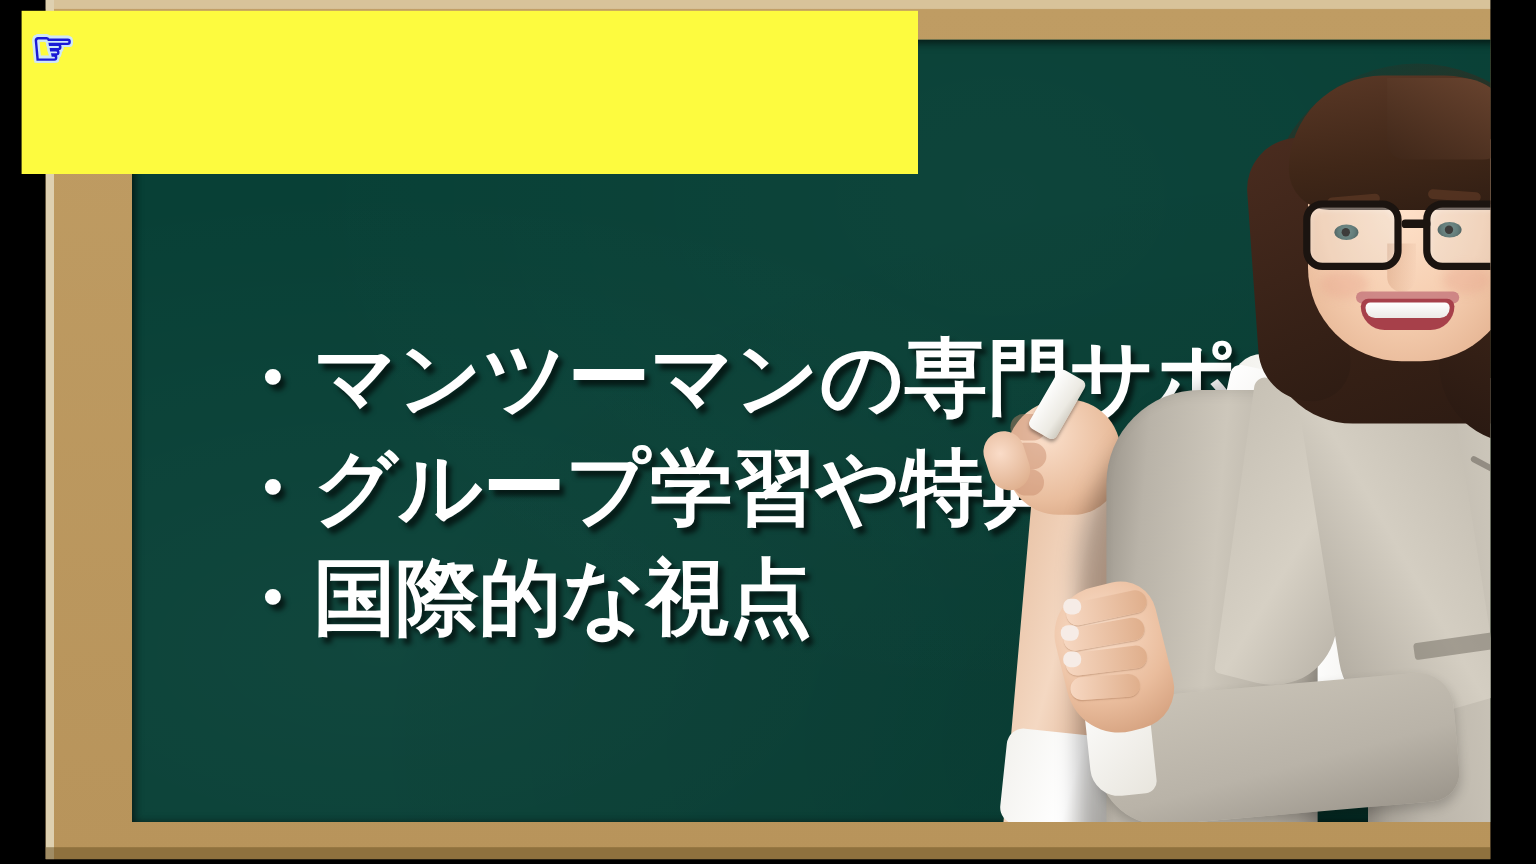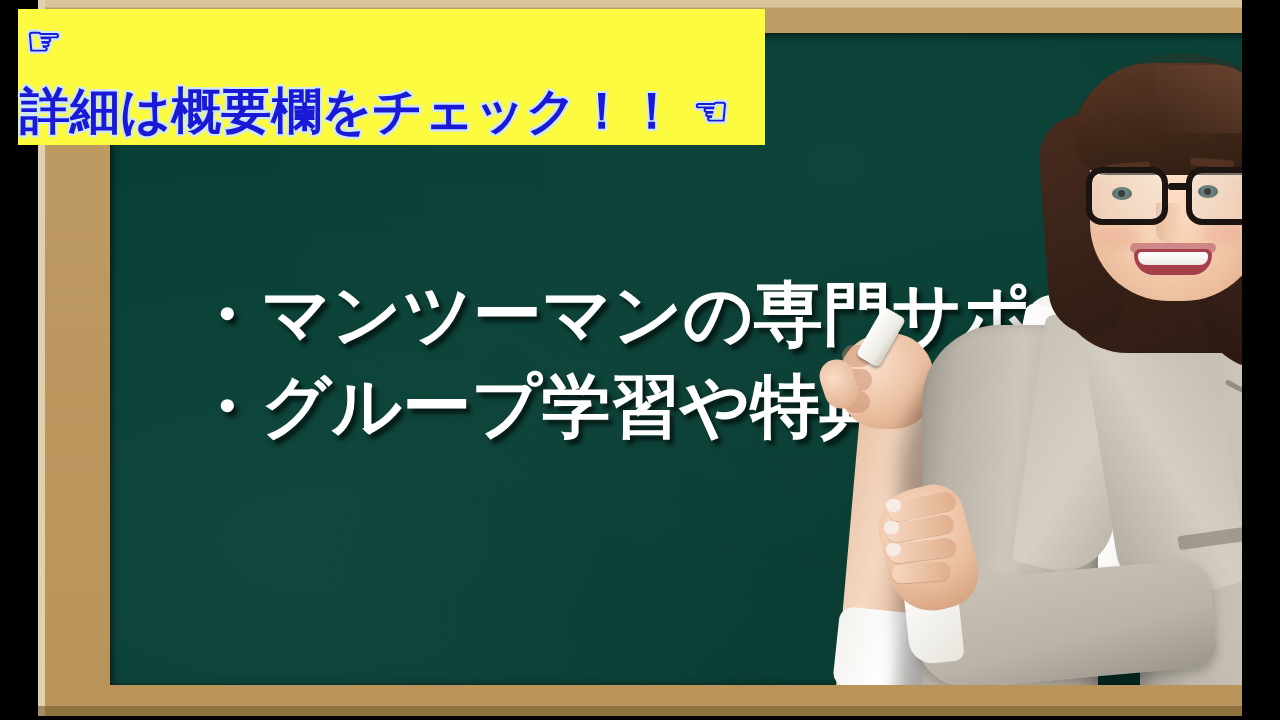--- a/index.html
+++ b/index.html
@@ -408,28 +408,25 @@
             <div class="bridge"></div>
 
           </div>
         </div>
 
       </div>
 
       <div id="board-text">
         <div class="bline">・マンツーマンの専門サポート</div>
         <div class="bline">・グループ学習や特典あり</div>
+        <div class="bline">・国際的な視点</div>
       </div>
 
     </div>
   </div>
 
   <div id="banner">
     <div id="banner-line1" class="bl">
       <span class="hand">☞</span>
     </div>
-    <div id="banner-line2" class="bl">
-      <span>詳細は概要欄をチェック！！</span>
-      <span class="hand">☜</span>
-    </div>
   </div>
 
 </div>
 
 </body></html>

